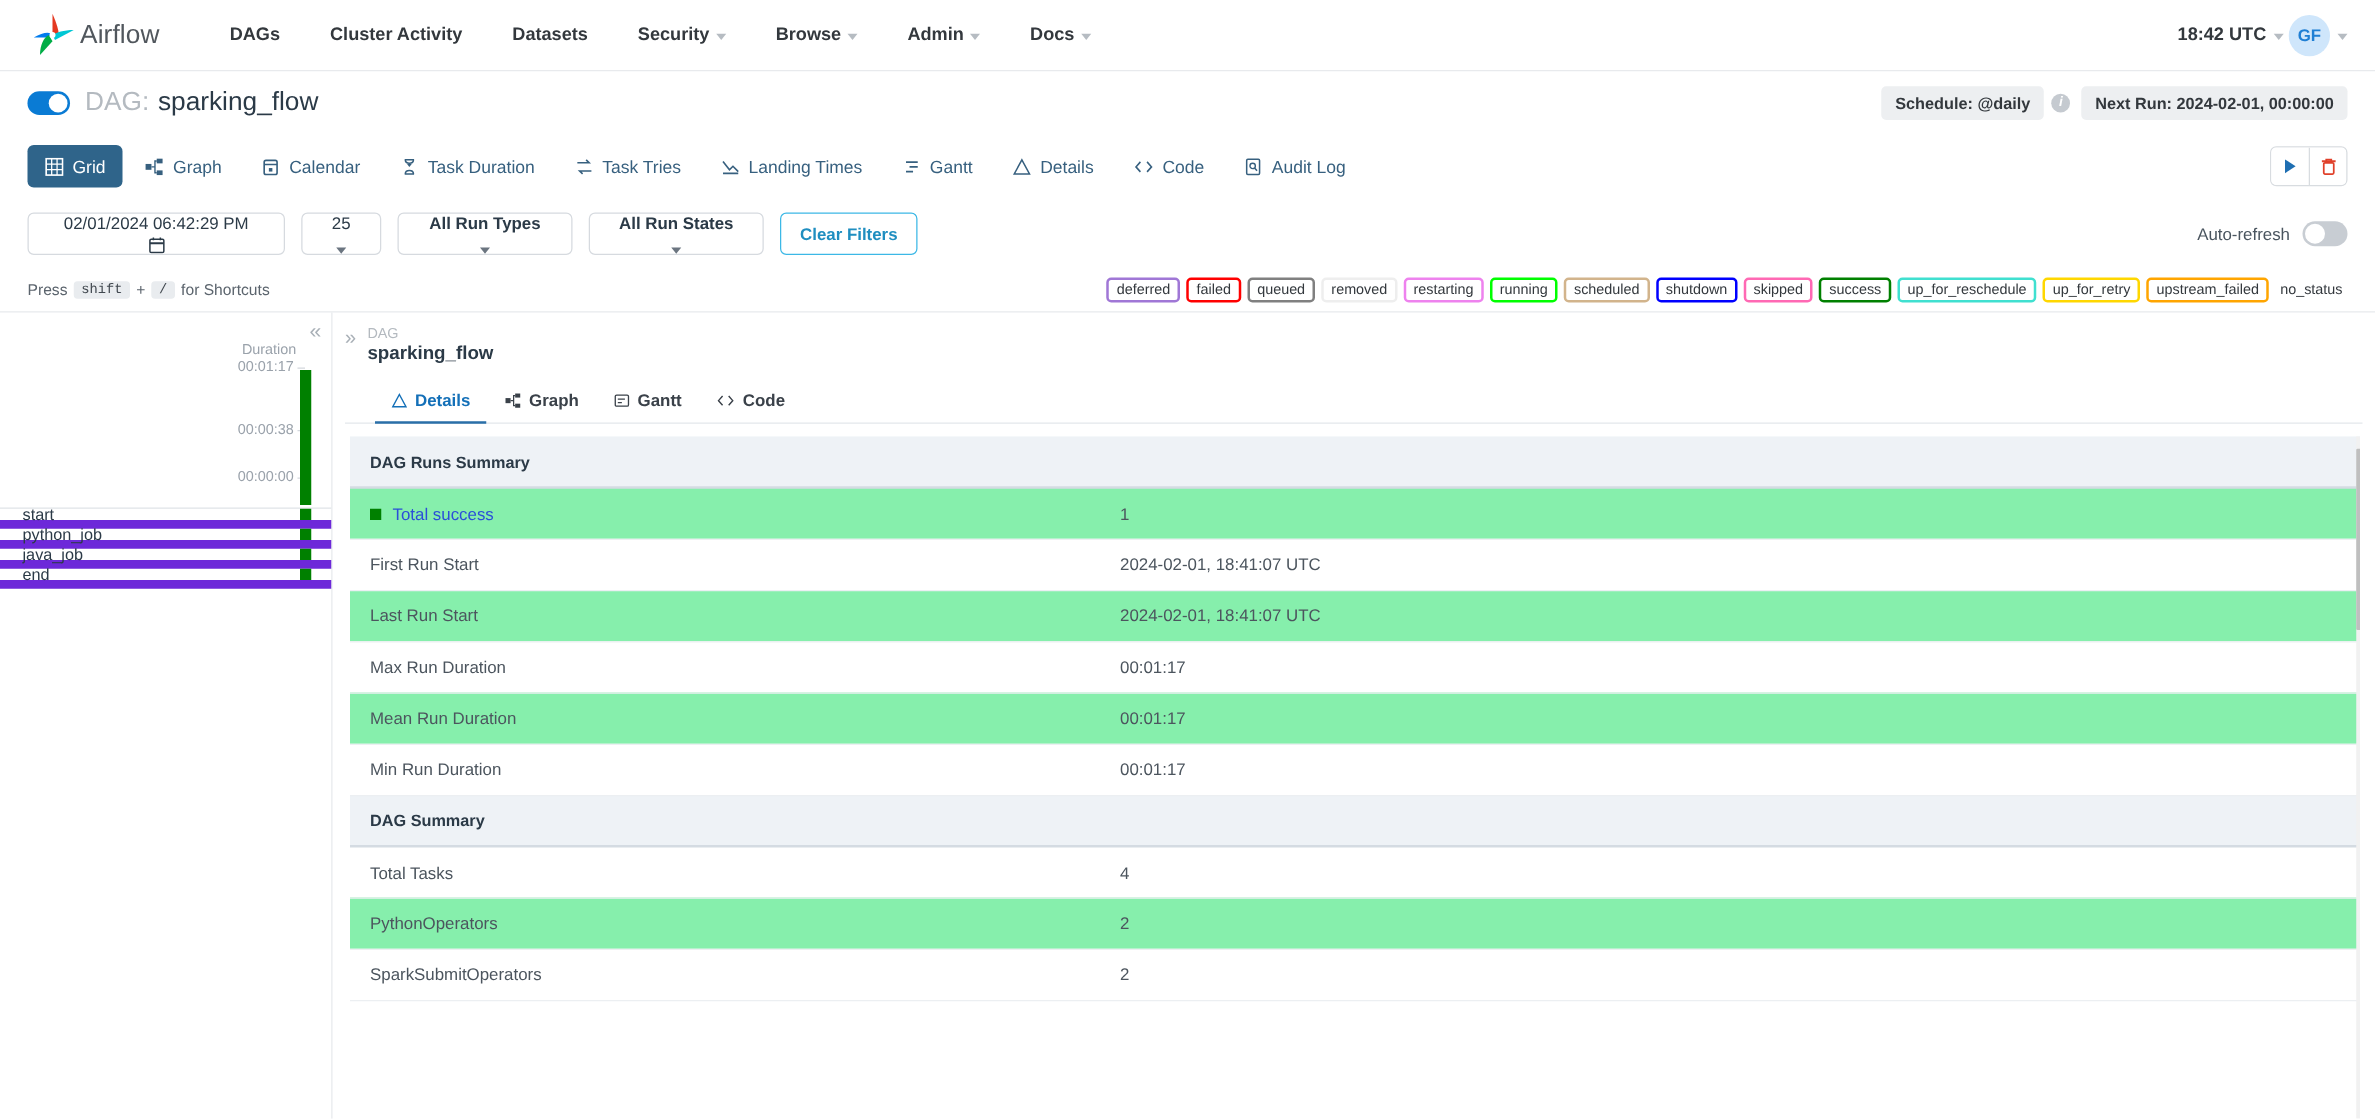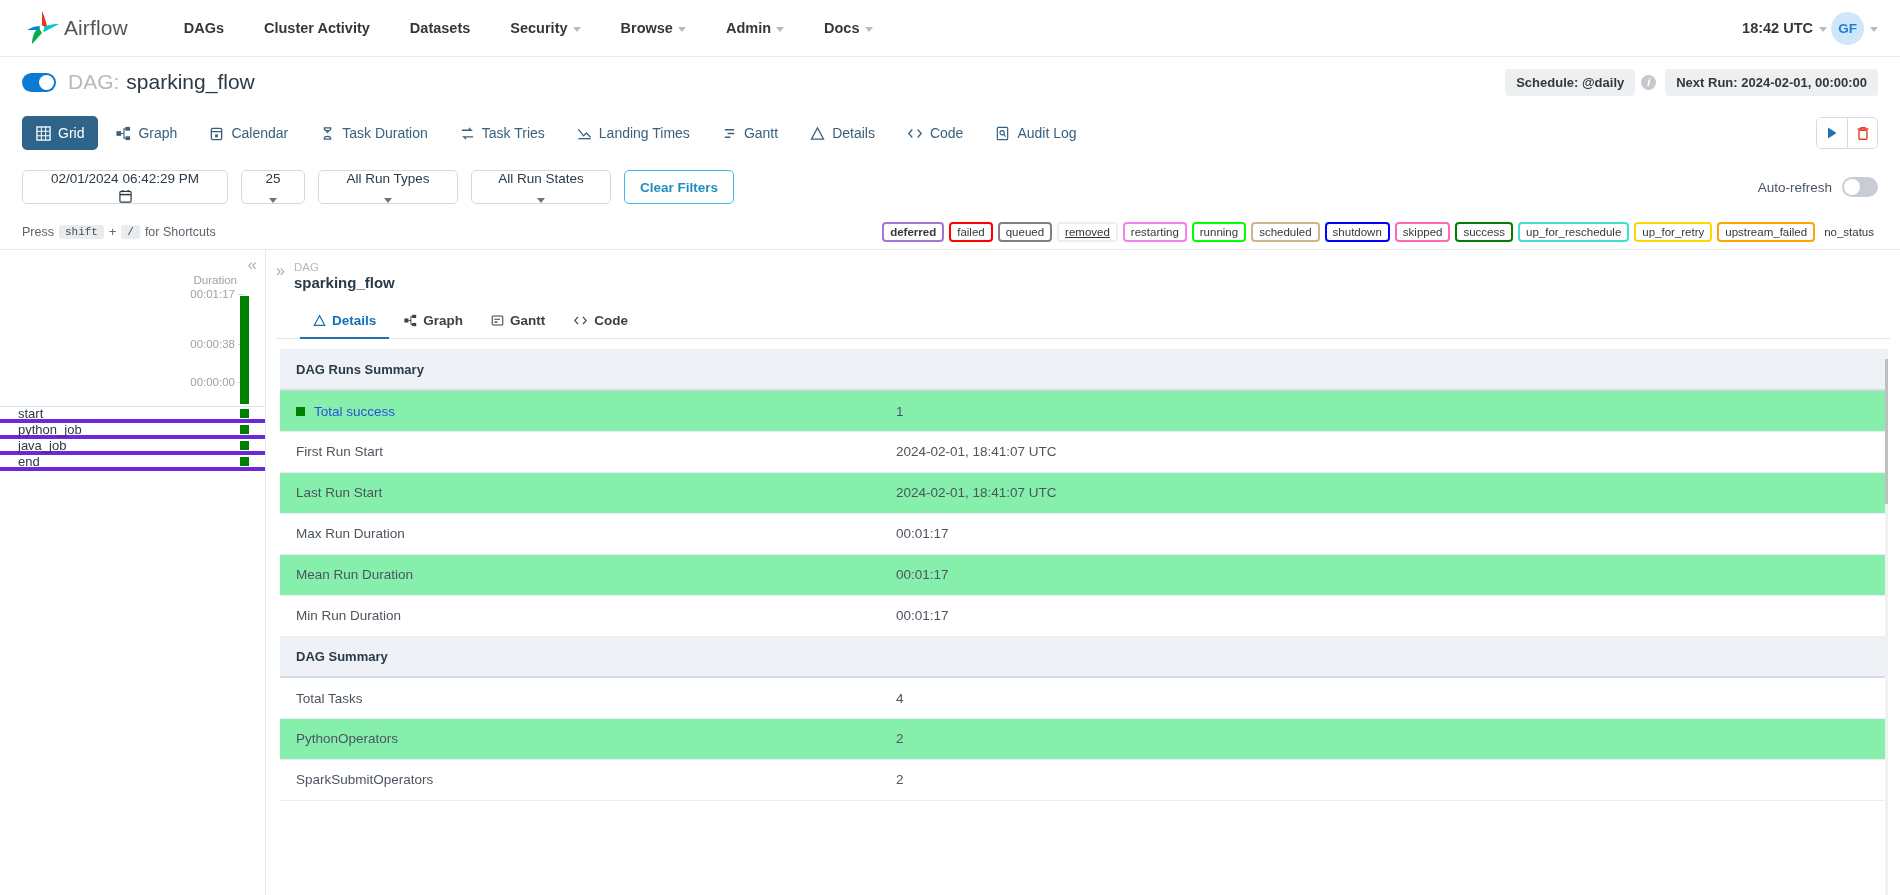--- a/index.html
+++ b/index.html
@@ -110,21 +110,21 @@
   }
   .fctl {
     height: 34px; border: 1px solid #d6dadf; border-radius: 5px;
     background: #fff; display: flex; align-items: center;
     padding: 0 11px; font-size: 13.5px; color: #2b3a47; cursor: pointer;
     white-space: nowrap;
     flex-direction: column;
   }
   .fctl.date { width: 206px; justify-content: space-between; }
   .fctl.num { width: 64px; justify-content: space-between; }
-  .fctl.sel { min-width: 140px; justify-content: center; gap: 12px; }
+  .fctl.sel { min-width: 140px; justify-content: center; gap: 12px; font-weight: bold; }
   .sel-caret {
     width: 0; height: 0; border-left: 4px solid transparent;
     border-right: 4px solid transparent; border-top: 5px solid #6b7580;
   }
   .clear-btn {
     height: 34px; padding: 0 15px; border: 1px solid #3cb8e6; border-radius: 5px;
     background: #fff; color: #1f8ec0; font-size: 13.5px; font-weight: bold;
     display: flex; align-items: center; cursor: pointer;
   }
   .autorefresh {
@@ -190,21 +190,21 @@
     content: ""; position: absolute; right: -9px; top: 50%;
     width: 6px; height: 1px; background: #d3d8dd;
   }
   .dur-bar {
     position: absolute; right: 16px; bottom: 0; width: 9px;
     background: #008000;
   }
   .task-rows { border-top: 1px solid #dfe3e7; margin-top: 2px; }
   .task-row {
     height: 16px; display: flex; align-items: center;
-    border-bottom: 4px solid #6d28d9; padding: 0 16px 0 18px;
+    border-bottom: 7px solid #6d28d9; padding: 0 16px 0 18px;
     font-size: 13px; color: #2b3a47; position: relative;
   }
   .task-row .sq {
     position: absolute; right: 16px; width: 9px; height: 9px; background: #008000;
   }
 
   
   .detailpanel { flex: 1; min-width: 0; display: flex; flex-direction: column; }
   .dp-head { display: flex; padding: 10px 0 0 10px; gap: 9px; }
   .expand-btn { font-size: 16px; color: #a9b0b7; cursor: pointer; padding-top: 2px; }
@@ -441,24 +441,24 @@
 
 <div class="legendbar">
   <div class="shortcut-hint">
     <span>Press</span>
     <span class="kbd">shift</span>
     <span>+</span>
     <span class="kbd">/</span>
     <span>for Shortcuts</span>
   </div>
   <div class="legend-chips" id="legend-chips">
-      <div class="chip" style="border-color: rgb(160, 119, 214); font-weight: bold;">deferred</div>
+      <div class="chip" style="border-color: rgb(160, 119, 214);">deferred</div>
       <div class="chip" style="border-color: rgb(255, 0, 0);">failed</div>
       <div class="chip" style="border-color: rgb(128, 128, 128);">queued</div>
-      <div class="chip" style="border-color: rgb(238, 238, 238); text-decoration: underline;">removed</div>
+      <div class="chip" style="border-color: rgb(238, 238, 238);">removed</div>
       <div class="chip" style="border-color: rgb(238, 130, 238);">restarting</div>
       <div class="chip" style="border-color: rgb(0, 255, 0);">running</div>
       <div class="chip" style="border-color: rgb(210, 180, 140);">scheduled</div>
       <div class="chip" style="border-color: rgb(0, 0, 255);">shutdown</div>
       <div class="chip" style="border-color: rgb(255, 105, 180);">skipped</div>
       <div class="chip" style="border-color: rgb(0, 128, 0);">success</div>
       <div class="chip" style="border-color: rgb(64, 224, 208);">up_for_reschedule</div>
       <div class="chip" style="border-color: rgb(255, 215, 0);">up_for_retry</div>
       <div class="chip" style="border-color: rgb(255, 165, 0);">upstream_failed</div>
       <div class="chip plain">no_status</div>

